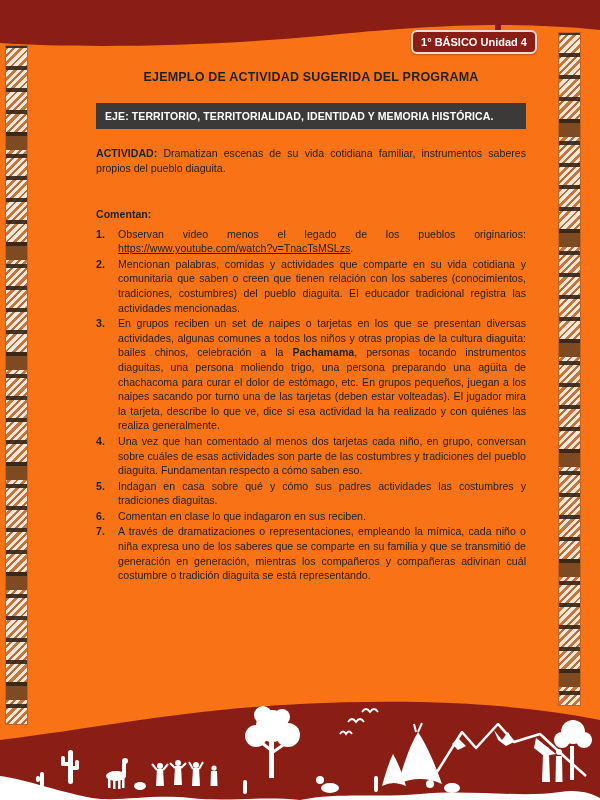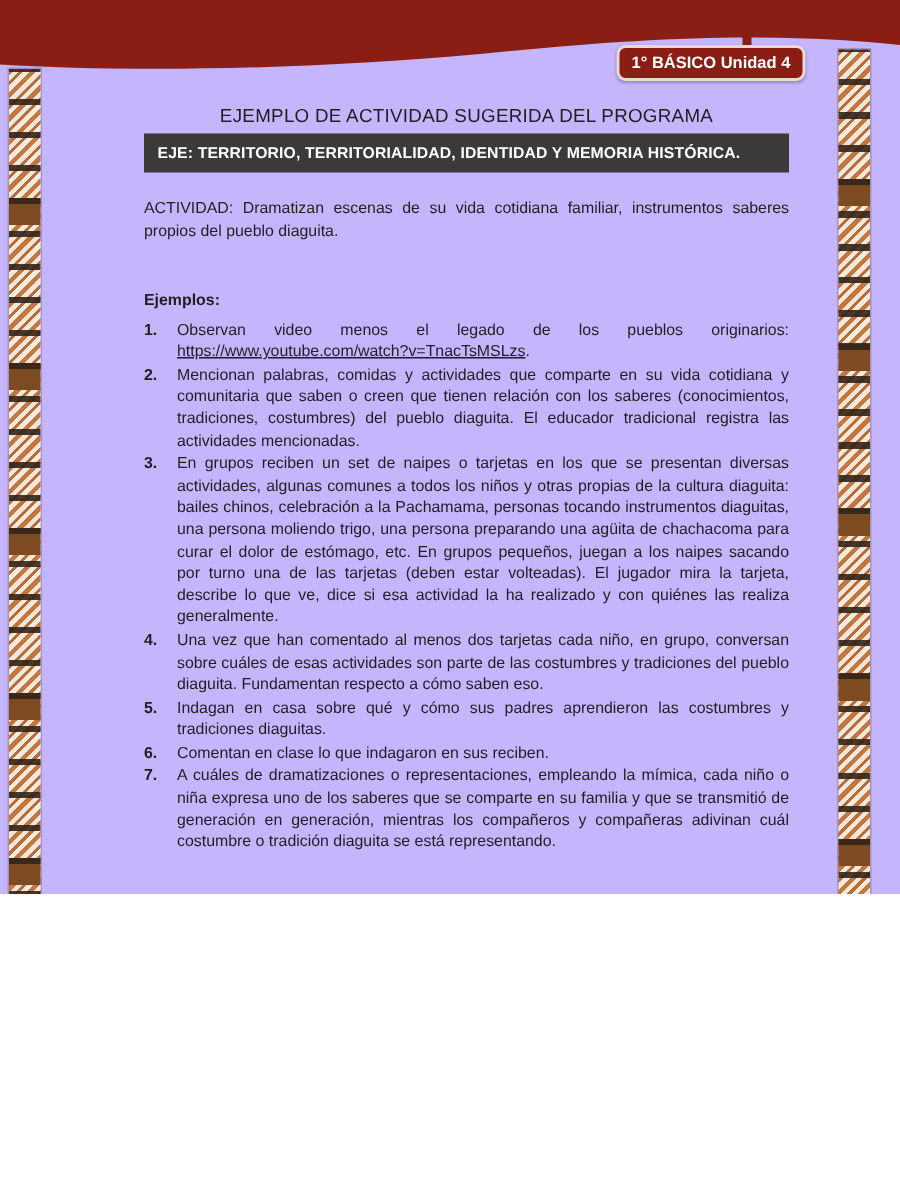--- a/index.html
+++ b/index.html
@@ -2,21 +2,21 @@
 <html style="--brand-red: #8a1e14; --banner-dark: #3b3a39; --text: #1f1f1f;"><head>
 <meta charset="utf-8">
 <style>
   :root{
     --brand-red:#8a1e14;
     --banner-dark:#3b3a39;
     --text:#1f1f1f;
   }
   html,body{margin:0;padding:0;background:#ffffff;}
   .page{
-    position:relative;width:600px;height:596px;overflow:hidden;background:#c4b5fd;
+    position:relative;width:600px;height:800px;overflow:hidden;background:#f97316;
     font-family:"Liberation Sans","DejaVu Sans",sans-serif;color:var(--text);
   }
   
   .header-svg{position:absolute;top:0;left:0;display:block;}
   .badge-stem{position:absolute;left:495px;top:22px;width:6px;height:14px;background:var(--brand-red);}
   .unit-badge{
     position:absolute;left:411px;top:30px;width:122px;height:20px;
     background:var(--brand-red);border:2px solid #ecd9cf;border-radius:6px;
     color:#fff;font-size:11px;font-weight:bold;display:flex;align-items:center;justify-content:center;
     box-shadow:0 1px 2px rgba(0,0,0,0.25);
@@ -28,30 +28,30 @@
       repeating-linear-gradient(180deg, rgba(50,36,24,0.9) 0 2px, transparent 2px 20px, rgba(50,36,24,0.9) 20px 22px),
       repeating-linear-gradient(180deg, transparent 0 86px, #7d4a22 86px 104px, transparent 104px 110px),
       repeating-linear-gradient(135deg, #c4763f 0 3px, #f1e6d8 3px 6px, #b96b38 6px 8px, #f3e9dc 8px 11px);
     box-shadow:0 0 0 1px rgba(60,45,30,0.25);
   }
   .ethnic-left{left:6px;top:46px;height:678px;}
   .ethnic-right{left:559px;top:33px;height:672px;}
   
   .content{position:absolute;left:96px;top:70px;width:430px;}
   .doc-title{
-    text-align:center;font-size:12.5px;font-weight:normal;letter-spacing:0.2px;margin:0;
+    text-align:center;font-size:12.5px;font-weight:bold;letter-spacing:0.2px;margin:0;
   }
   .eje-banner{
-    margin-top:5px;background:var(--banner-dark);color:#fff;
+    margin-top:19px;background:var(--banner-dark);color:#fff;
     font-size:10.5px;font-weight:bold;padding:7px 9px;letter-spacing:0.1px;
   }
   .activity-par{
     margin-top:17px;font-size:10.6px;line-height:14.8px;text-align:justify;
   }
-  .b{font-weight:normal;}
+  .b{font-weight:bold;}
   .examples-heading{
     margin-top:32px;font-size:10.6px;font-weight:bold;
   }
   .examples-list{margin-top:7px;}
   .li{display:flex;align-items:flex-start;margin:0 0 1px 0;}
   .num{flex:0 0 15px;font-size:10.6px;font-weight:bold;line-height:14.6px;}
   .li-text{
     flex:1;margin-left:7px;font-size:10.6px;line-height:14.6px;text-align:justify;
   }
   .link{color:var(--text);text-decoration:underline;cursor:pointer;}
@@ -74,50 +74,50 @@
   <div class="ethnic-strip ethnic-left"></div>
   <div class="ethnic-strip ethnic-right"></div>
 
   <div class="content">
     <h1 class="doc-title">EJEMPLO DE ACTIVIDAD SUGERIDA DEL PROGRAMA</h1>
 
     <div class="eje-banner">EJE: TERRITORIO, TERRITORIALIDAD, IDENTIDAD Y MEMORIA HISTÓRICA.</div>
 
     <p class="activity-par"><span class="b">ACTIVIDAD:</span><span> Dramatizan escenas de su vida cotidiana familiar, instrumentos saberes propios del pueblo diaguita.</span></p>
 
-    <div class="examples-heading">Ejemplos:</div>
+    <div class="examples-heading">Comentan:</div>
 
     <div class="examples-list">
         <div class="li">
           <span class="num">1.</span>
           <div class="li-text"><span>Observan video menos el legado de los pueblos originarios: </span><a class="link" href="#">https://www.youtube.com/watch?v=TnacTsMSLzs</a><span>.</span></div>
         </div>
         <div class="li">
           <span class="num">2.</span>
           <div class="li-text"><span>Mencionan palabras, comidas y actividades que comparte en su vida cotidiana y comunitaria que saben o creen que tienen relación con los saberes (conocimientos, tradiciones, costumbres) del pueblo diaguita. El educador tradicional registra las actividades mencionadas.</span></div>
         </div>
         <div class="li">
           <span class="num">3.</span>
           <div class="li-text"><span>En grupos reciben un set de naipes o tarjetas en los que se presentan diversas actividades, algunas comunes a todos los niños y otras propias de la cultura diaguita: bailes chinos, celebración a la </span><span class="b">Pachamama</span><span>, personas tocando instrumentos diaguitas, una persona moliendo trigo, una persona preparando una agüita de chachacoma para curar el dolor de estómago, etc. En grupos pequeños, juegan a los naipes sacando por turno una de las tarjetas (deben estar volteadas). El jugador mira la tarjeta, describe lo que ve, dice si esa actividad la ha realizado y con quiénes las realiza generalmente.</span></div>
         </div>
         <div class="li">
           <span class="num">4.</span>
           <div class="li-text"><span>Una vez que han comentado al menos dos tarjetas cada niño, en grupo, conversan sobre cuáles de esas actividades son parte de las costumbres y tradiciones del pueblo diaguita. Fundamentan respecto a cómo saben eso.</span></div>
         </div>
         <div class="li">
           <span class="num">5.</span>
-          <div class="li-text"><span>Indagan en casa sobre qué y cómo sus padres aprendieron las costumbres y tradiciones diaguitas.</span></div>
+          <div class="li-text"><span>Indagan en casa sobre qué y cómo sus padres actividades las costumbres y tradiciones diaguitas.</span></div>
         </div>
         <div class="li">
           <span class="num">6.</span>
           <div class="li-text"><span>Comentan en clase lo que indagaron en sus reciben.</span></div>
         </div>
         <div class="li">
           <span class="num">7.</span>
-          <div class="li-text"><span>A cuáles de dramatizaciones o representaciones, empleando la mímica, cada niño o niña expresa uno de los saberes que se comparte en su familia y que se transmitió de generación en generación, mientras los compañeros y compañeras adivinan cuál costumbre o tradición diaguita se está representando.</span></div>
+          <div class="li-text"><span>A través de dramatizaciones o representaciones, empleando la mímica, cada niño o niña expresa uno de los saberes que se comparte en su familia y que se transmitió de generación en generación, mientras los compañeros y compañeras adivinan cuál costumbre o tradición diaguita se está representando.</span></div>
         </div>
       </div>
   </div>
 
   <svg class="landscape-svg" width="600" height="112" viewBox="0 0 600 112" aria-hidden="true">
 
     <path d="M0,52 C100,40 180,22 300,16 C420,10 520,16 600,32 L600,112 L0,112 Z" style="fill:var(--brand-red)"></path>
 
     <path d="M0,112 L0,88 C28,92 52,102 92,110 C120,114 150,106 190,110 C230,114 260,108 300,112 Z" fill="#ffffff"></path>
     <path d="M300,112 C340,104 380,110 420,106 C470,101 520,110 560,104 C580,101 592,106 600,110 L600,112 Z" fill="#ffffff"></path>

